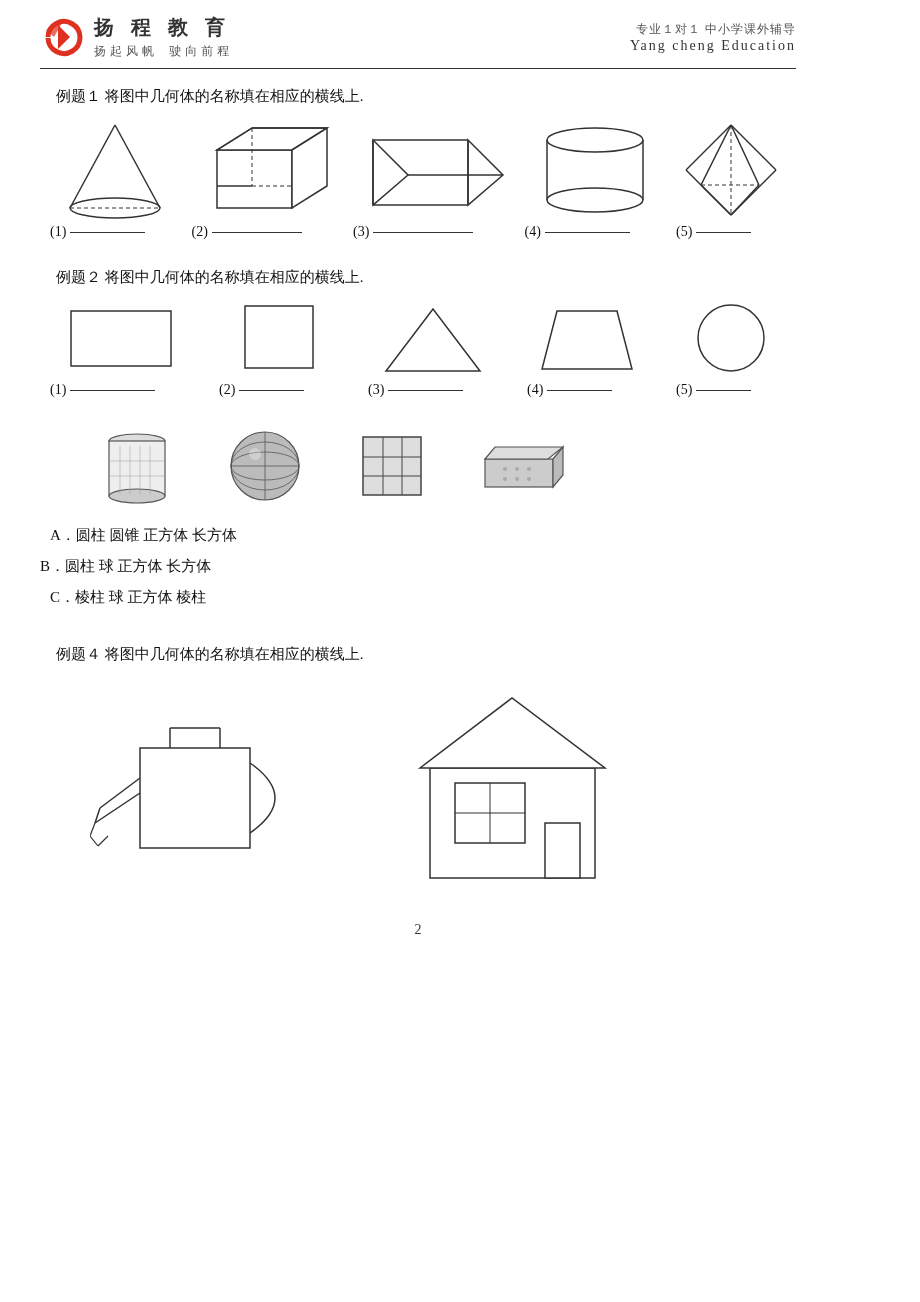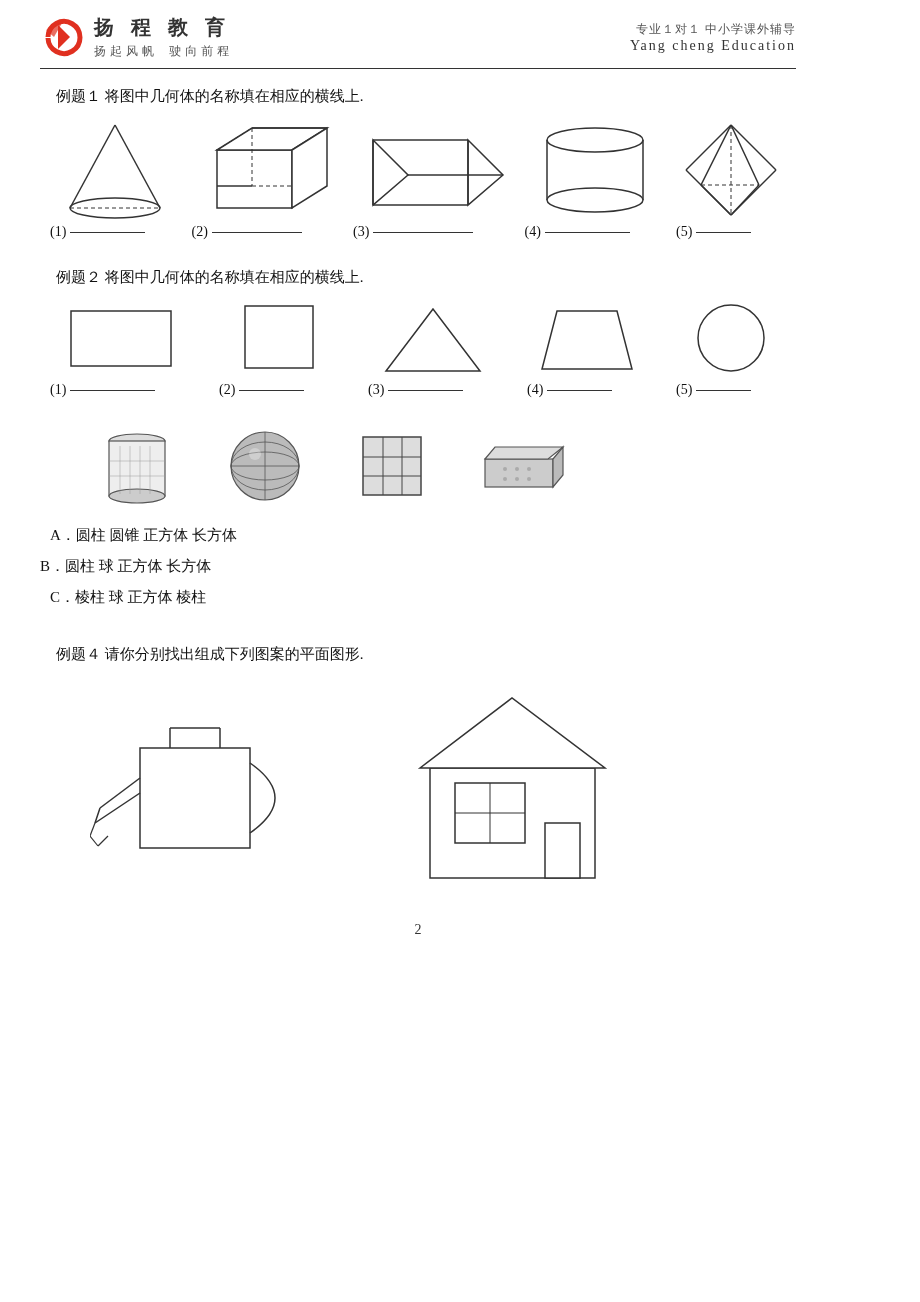--- a/index.html
+++ b/index.html
@@ -351,21 +351,21 @@
       <div style="width:50%; font-size:15px; margin-bottom:10px;">
         <span>B．圆柱  球  正方体  长方体</span>
       </div>
       <div style="width:50%; font-size:15px; margin-bottom:10px; padding-left:10px;">
         <span>C．棱柱  球    正方体  棱柱</span>
       </div>
     </div>
   </div>
 
   <div class="section" style="margin-top:18px;">
-    <div class="section-title">例题４   请你分别找出组成下列图案的平面图形.</div>
+    <div class="section-title">例题４   将图中几何体的名称填在相应的横线上.</div>
 
     <div style="display:flex; gap:100px; margin-top:10px; margin-left:50px; align-items:flex-start;">
 
       <div>
         <svg width="220" height="200" viewBox="0 0 220 200">
 
           <rect x="50" y="70" width="110" height="100" stroke="#333" stroke-width="1.5" fill="white"></rect>
 
           <line x1="50" y1="100" x2="10" y2="130" stroke="#333" stroke-width="1.5"></line>
           <line x1="50" y1="115" x2="5" y2="145" stroke="#333" stroke-width="1.5"></line>

